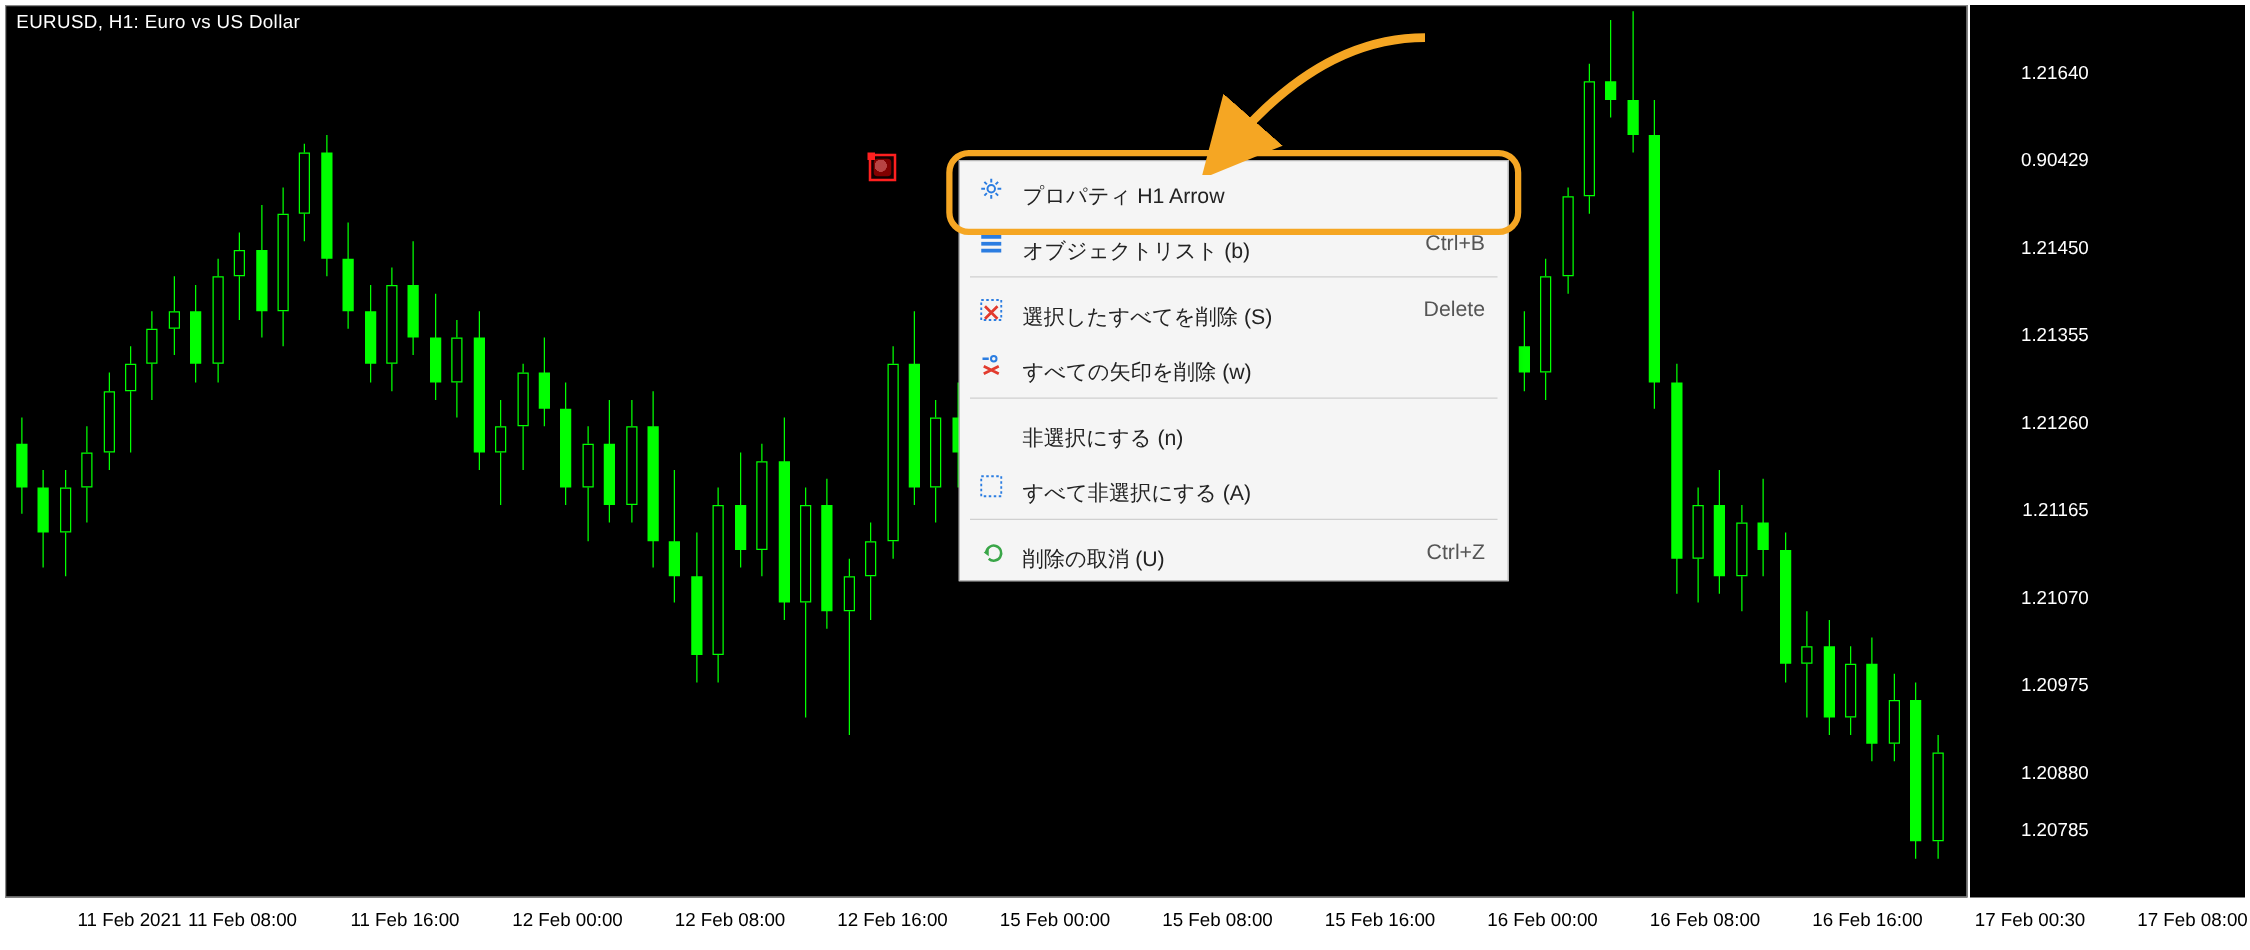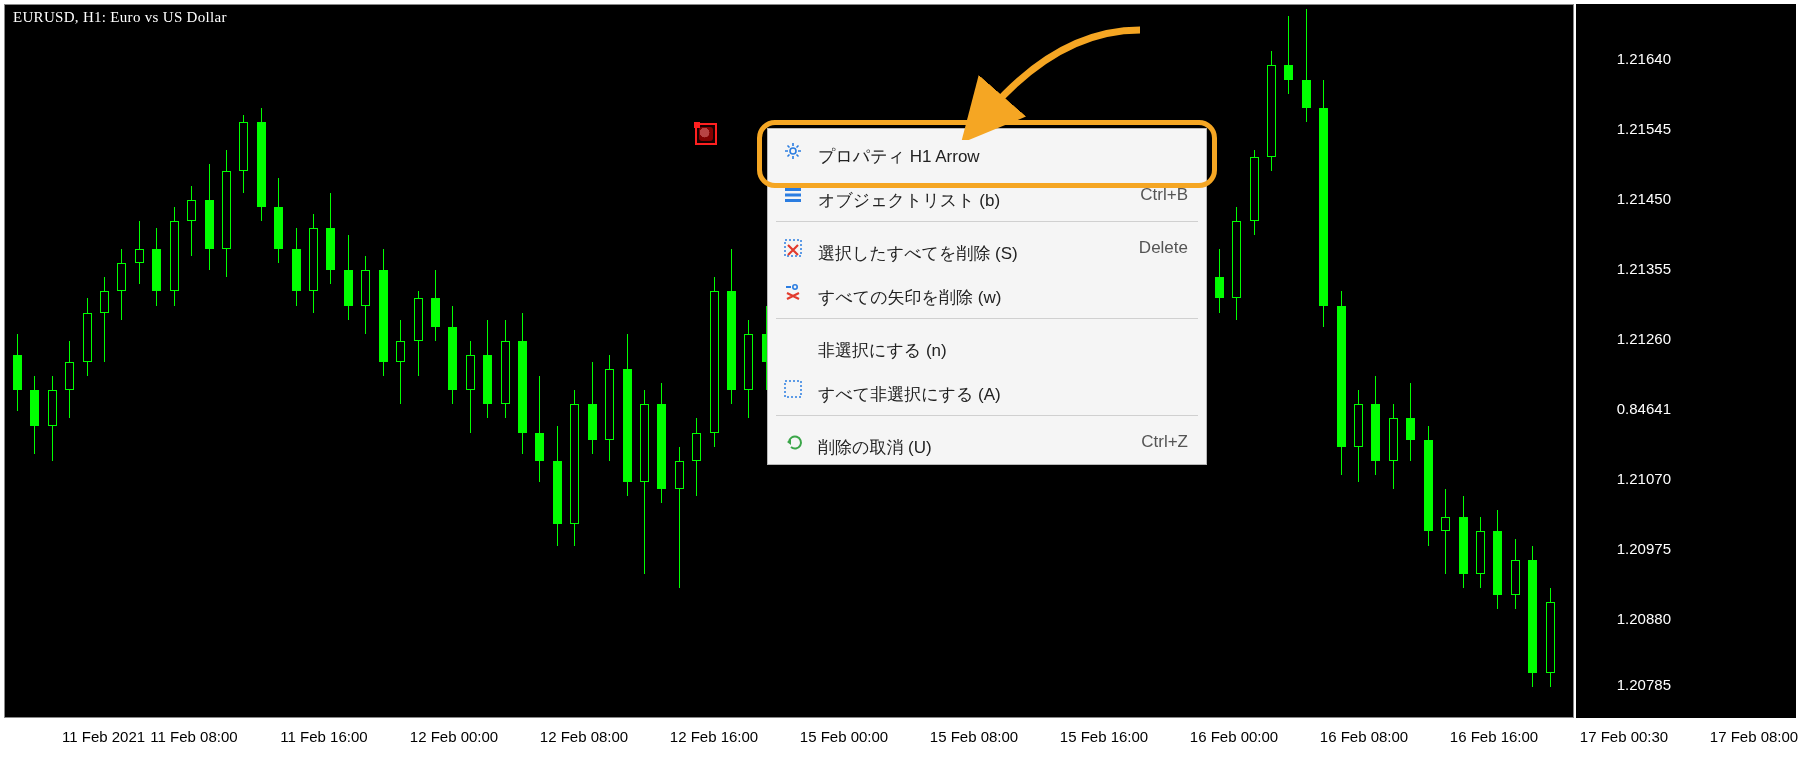--- a/index.html
+++ b/index.html
@@ -1,18 +1,18 @@
 <!DOCTYPE html>
 <html><head>
 <meta charset="utf-8">
 <style>
   * { margin: 0; padding: 0; box-sizing: border-box; }
   html, body { width: 1800px; height: 760px; overflow: hidden; font-family: "Segoe UI", Meiryo, sans-serif; }
   .frame { position: relative; width: 1800px; height: 760px; background: #fff; }
-  .chart-area { position: absolute; left: 4px; top: 4px; width: 1570px; height: 714px; background: #000; border: 1px solid #888; font-family: Liberation Serif, serif; }
+  .chart-area { position: absolute; left: 4px; top: 4px; width: 1570px; height: 714px; background: #000; border: 1px solid #888; }
   .y-axis { position: absolute; left: 1576px; top: 4px; width: 220px; height: 714px; background: #000; }
   .x-axis { position: absolute; left: 4px; top: 720px; width: 1792px; height: 36px; background: #fff; color: #000; }
 
   .chart-title { position: absolute; left: 8px; top: 4px; color: #fff; font-size: 15px; letter-spacing: .3px; }
 
   .y-tick { position: absolute; left: 1500px; width: 95px; text-align: right; color: #fff; font-size: 15px; white-space: nowrap; }
 
   .x-tick { position: absolute; top: 8px; color: #000; font-size: 15px; white-space: nowrap; transform: translateX(-50%); }
 
   
@@ -410,29 +410,29 @@
         <div class="body" style="top: 554.68px; height: 112.96px;"></div>
       </div>
       <div class="candle up" style="left: 1540.58px; top: 0px; width: 9px; height: 714px;">
         <div class="wick" style="top: 582.92px; height: 98.84px;"></div>
         <div class="body" style="top: 597.04px; height: 70.6px;"></div>
       </div>
     </div>
 
   <div class="y-axis" id="yaxis">
       <div class="y-tick" style="position: absolute; left: 0px; top: 46px; width: 95px;">1.21640</div>
-      <div class="y-tick" style="position: absolute; left: 0px; top: 116px; width: 95px;">1.21545</div>
+      <div class="y-tick" style="position: absolute; left: 0px; top: 116px; width: 95px;">0.90429</div>
       <div class="y-tick" style="position: absolute; left: 0px; top: 186px; width: 95px;">1.21450</div>
       <div class="y-tick" style="position: absolute; left: 0px; top: 256px; width: 95px;">1.21355</div>
       <div class="y-tick" style="position: absolute; left: 0px; top: 326px; width: 95px;">1.21260</div>
-      <div class="y-tick" style="position: absolute; left: 0px; top: 396px; width: 95px;">0.84641</div>
+      <div class="y-tick" style="position: absolute; left: 0px; top: 396px; width: 95px;">1.21165</div>
       <div class="y-tick" style="position: absolute; left: 0px; top: 466px; width: 95px;">1.21070</div>
       <div class="y-tick" style="position: absolute; left: 0px; top: 536px; width: 95px;">1.20975</div>
       <div class="y-tick" style="position: absolute; left: 0px; top: 606px; width: 95px;">1.20880</div>
-      <div class="y-tick" style="position: absolute; left: 0px; top: 672px; width: 95px;">1.20785</div>
+      <div class="y-tick" style="position: absolute; left: 0px; top: 652px; width: 95px;">1.20785</div>
     </div>
   <div class="x-axis" id="xaxis">
       <div class="x-tick" style="left: 58px; transform: none;">11 Feb 2021</div>
       <div class="x-tick" style="left: 190px;">11 Feb 08:00</div>
       <div class="x-tick" style="left: 320px;">11 Feb 16:00</div>
       <div class="x-tick" style="left: 450px;">12 Feb 00:00</div>
       <div class="x-tick" style="left: 580px;">12 Feb 08:00</div>
       <div class="x-tick" style="left: 710px;">12 Feb 16:00</div>
       <div class="x-tick" style="left: 840px;">15 Feb 00:00</div>
       <div class="x-tick" style="left: 970px;">15 Feb 08:00</div>

